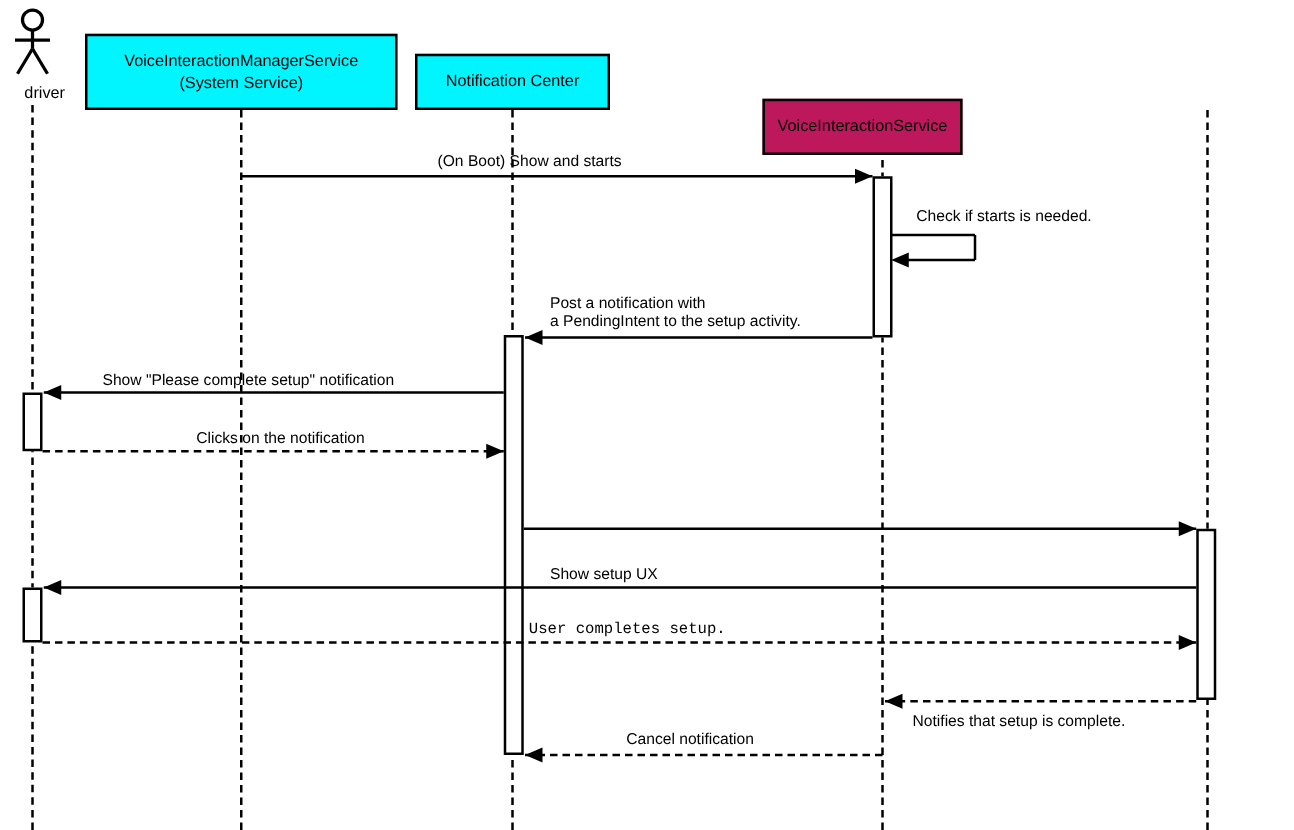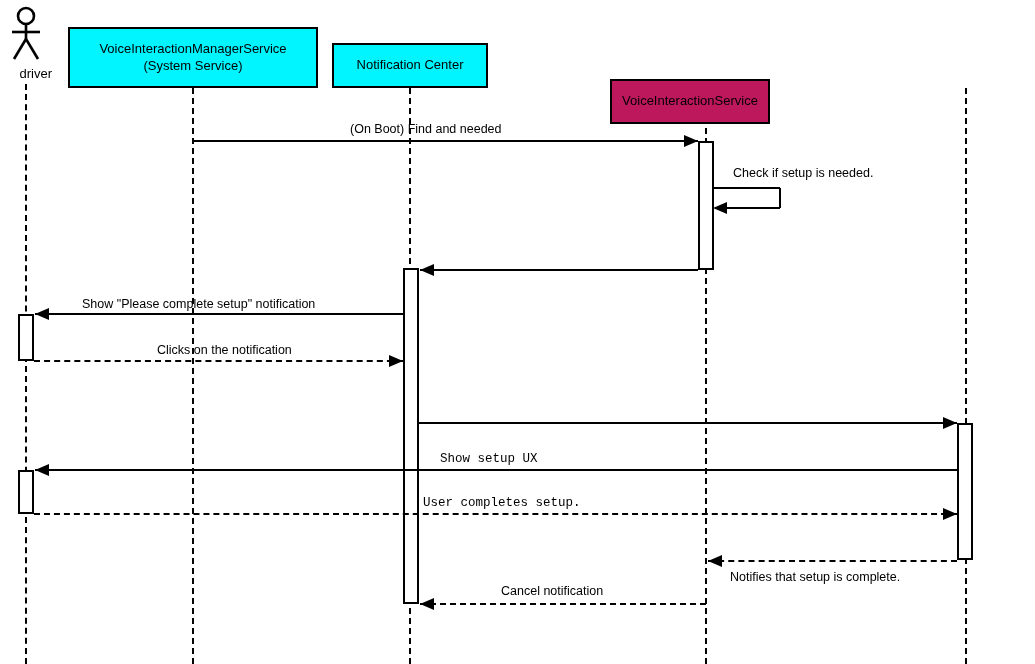--- a/index.html
+++ b/index.html
@@ -47,39 +47,41 @@
 (System Service)</span></div>
     <div class="pbox" style="left: 332px; top: 43px; width: 156px; height: 45px; background: rgb(0, 245, 255);"><span>Notification Center</span></div>
     <div class="pbox" style="left: 610px; top: 43px; width: 160px; height: 45px; background: #be185d; margin-top: 36px;"><span>VoiceInteractionService</span></div>
     <div class="activation" style="left: 698px; top: 141px; width: 16px; height: 129px;"></div>
     <div class="activation" style="left: 403px; top: 268px; width: 16px; height: 336px;"></div>
     <div class="activation" style="left: 957px; top: 423px; width: 16px; height: 137px;"></div>
     <div class="activation" style="left: 18px; top: 314px; width: 16px; height: 47px;"></div>
     <div class="activation" style="left: 18px; top: 470px; width: 16px; height: 44px;"></div>
     <div class="mline solid" style="left: 193px; top: 140px; width: 505px;"></div>
     <div class="arrow-right" style="left: 684px; top: 135px;"></div>
-    <div class="msg-label" style="left: 350px; top: 122px;">(On Boot) Find and needed</div>
+    <div class="msg-label" style="left: 350px; top: 122px;">(On Boot) Show and starts</div>
     <div class="mline solid" style="left: 713px; top: 187px; width: 67px;"></div>
     <div class="vline" style="left: 779px; top: 188px; height: 20px;"></div>
     <div class="mline solid" style="left: 725px; top: 207px; width: 55px;"></div>
     <div class="arrow-left" style="left: 713px; top: 202px;"></div>
-    <div class="msg-label" style="left: 733px; top: 166px;">Check if setup is needed.</div>
+    <div class="msg-label" style="left: 733px; top: 166px;">Check if starts is needed.</div>
     <div class="mline solid" style="left: 420px; top: 269px; width: 278px;"></div>
     <div class="arrow-left" style="left: 420px; top: 264px;"></div>
+    <div class="msg-label" style="left: 440px; top: 235px;">Post a notification with
+a PendingIntent to the setup activity.</div>
     <div class="mline solid" style="left: 35px; top: 313px; width: 368px;"></div>
     <div class="arrow-left" style="left: 35px; top: 308px;"></div>
     <div class="msg-label" style="left: 82px; top: 297px;">Show "Please complete setup" notification</div>
     <div class="mline dashed" style="left: 34px; top: 360px; width: 369px;"></div>
     <div class="arrow-right" style="left: 389px; top: 355px;"></div>
     <div class="msg-label" style="left: 140px; top: 343px; margin-left: 17px;">Clicks on the notification</div>
     <div class="mline solid" style="left: 419px; top: 422px; width: 538px;"></div>
     <div class="arrow-right" style="left: 943px; top: 417px;"></div>
     <div class="mline solid" style="left: 35px; top: 469px; width: 922px;"></div>
     <div class="arrow-left" style="left: 35px; top: 464px;"></div>
-    <div class="msg-label" style="left: 440px; top: 452px; font-family: Liberation Mono, monospace;">Show setup UX</div>
+    <div class="msg-label" style="left: 440px; top: 452px;">Show setup UX</div>
     <div class="mline dashed" style="left: 34px; top: 513px; width: 923px;"></div>
     <div class="arrow-right" style="left: 943px; top: 508px;"></div>
     <div class="msg-label" style="left: 423px; top: 496px; font-family: Liberation Mono, monospace;">User completes setup.</div>
     <div class="mline dashed" style="left: 708px; top: 560px; width: 249px;"></div>
     <div class="arrow-left" style="left: 708px; top: 555px;"></div>
     <div class="msg-label" style="left: 730px; top: 542px; margin-top: 28px;">Notifies that setup is complete.</div>
     <div class="mline dashed" style="left: 420px; top: 603px; width: 286px;"></div>
     <div class="arrow-left" style="left: 420px; top: 598px;"></div>
     <div class="msg-label" style="left: 501px; top: 584px;">Cancel notification</div>
   </div>

